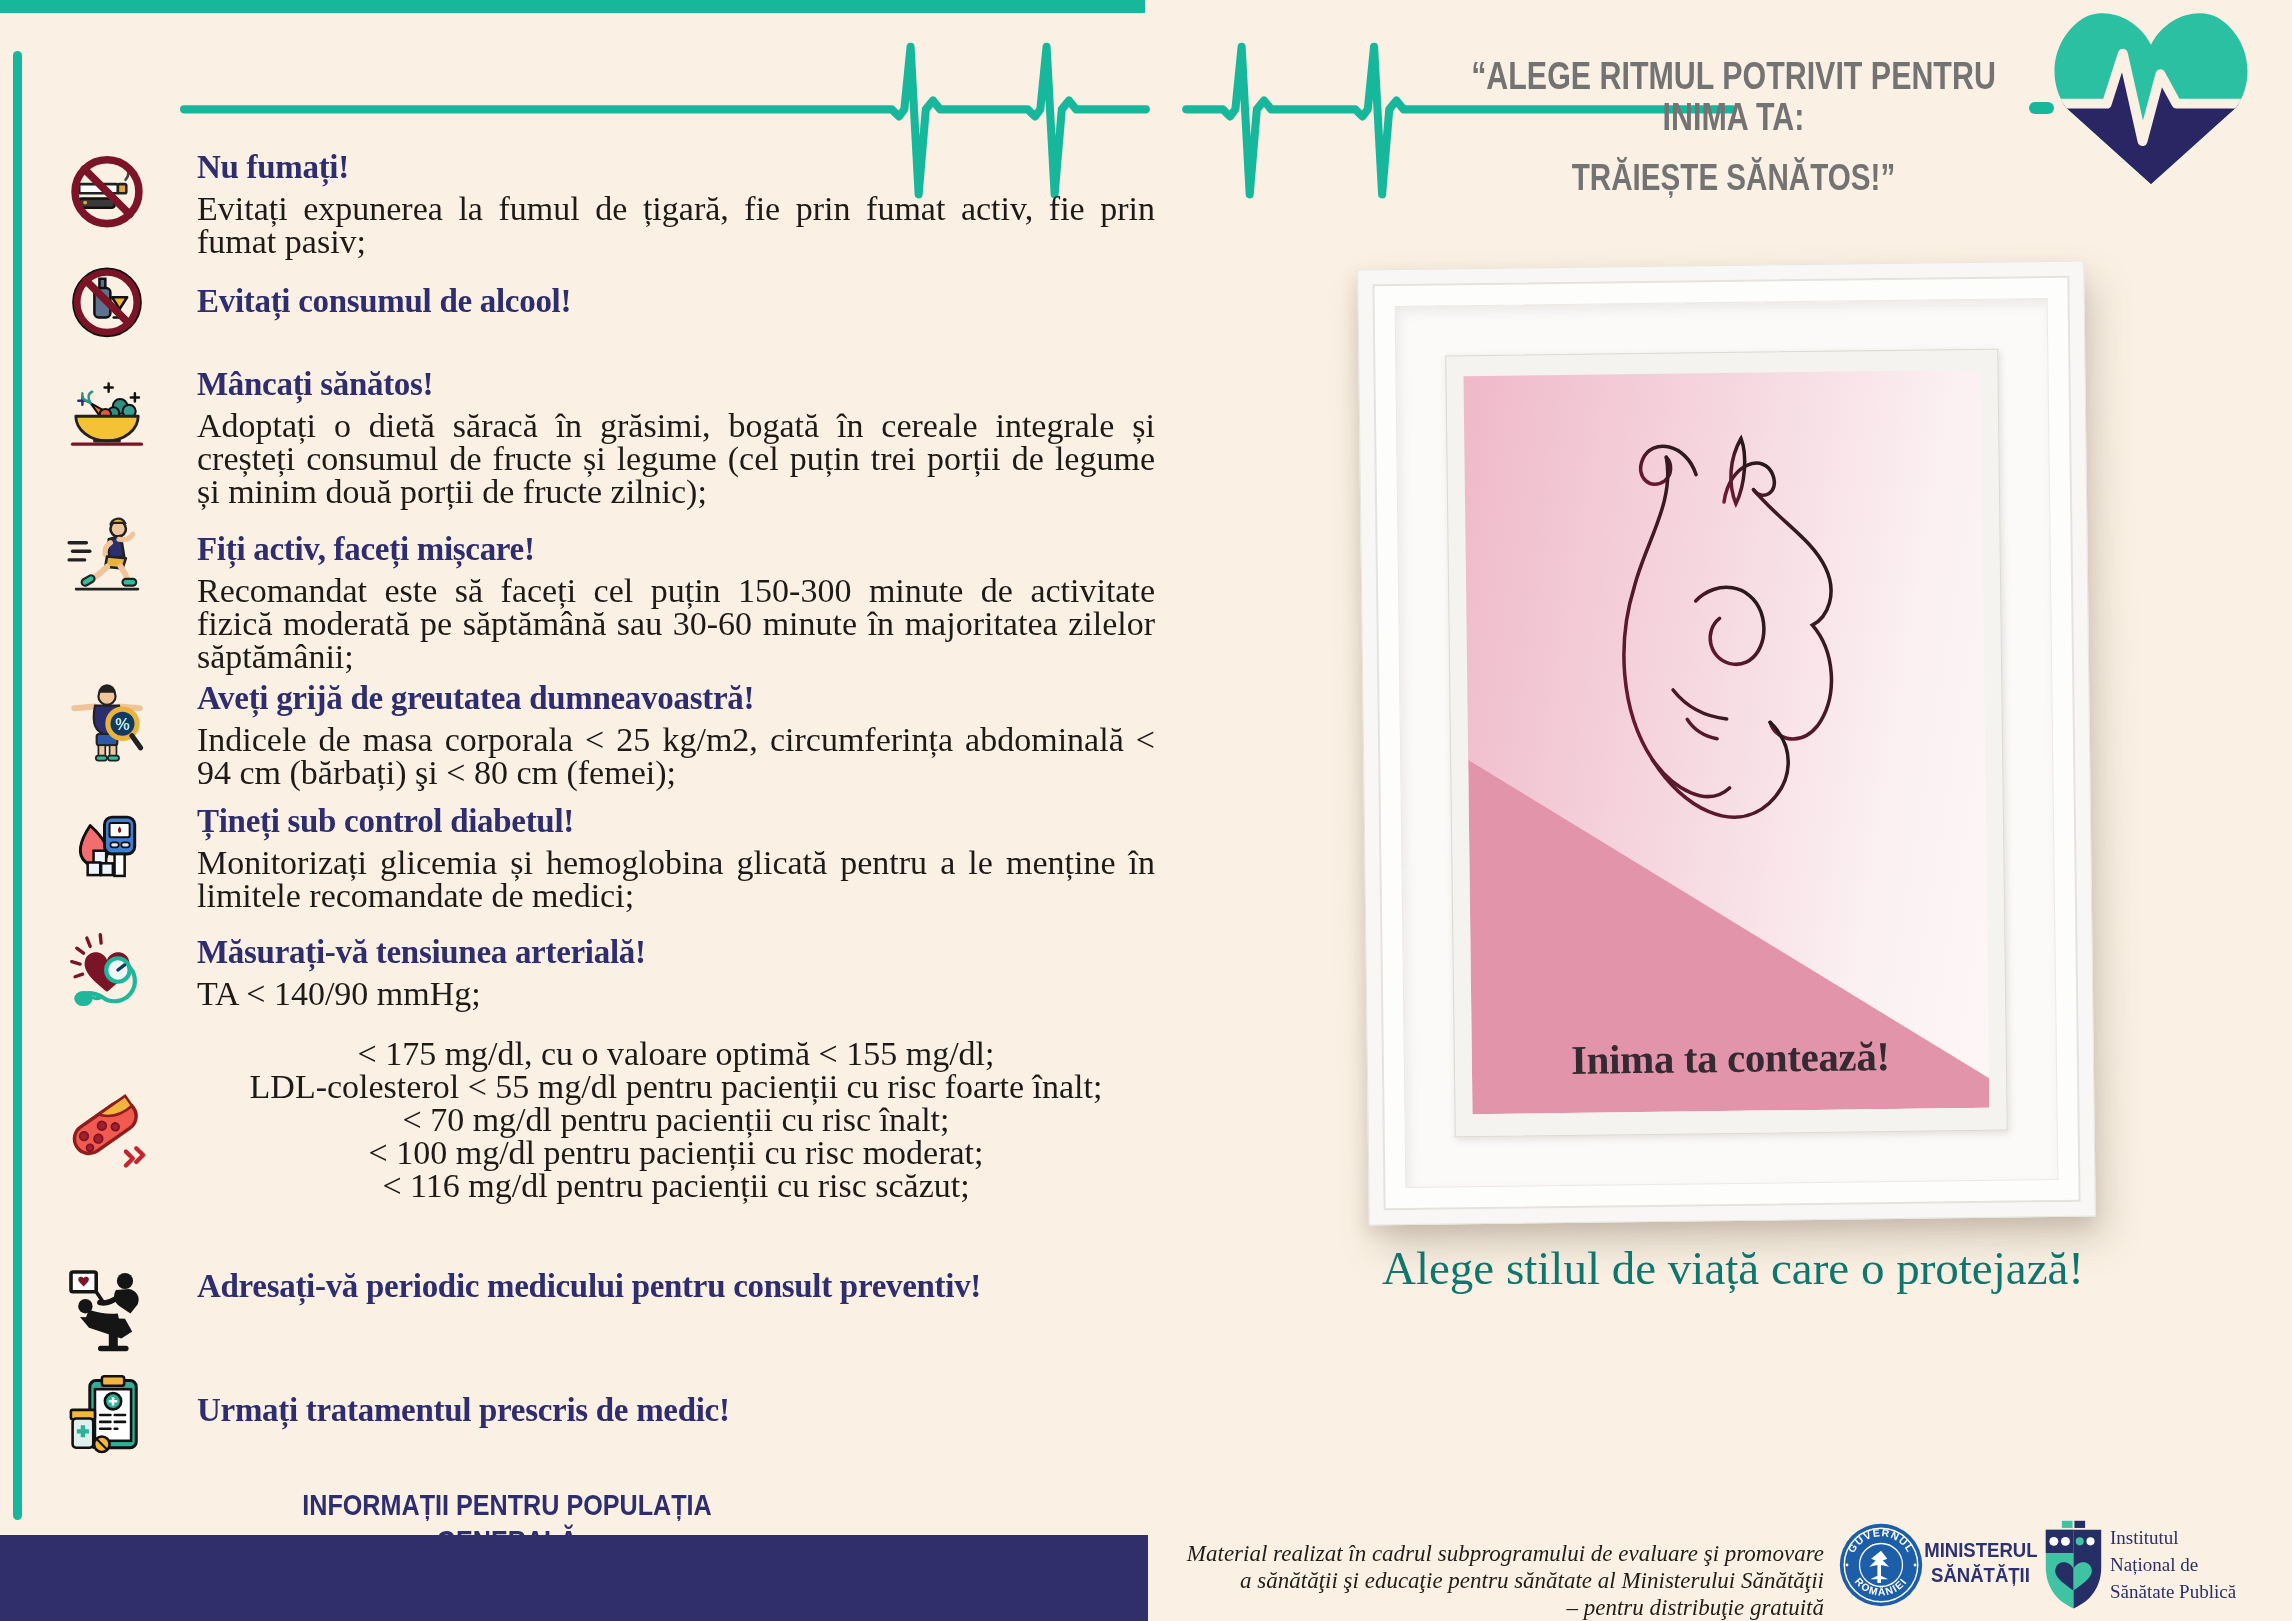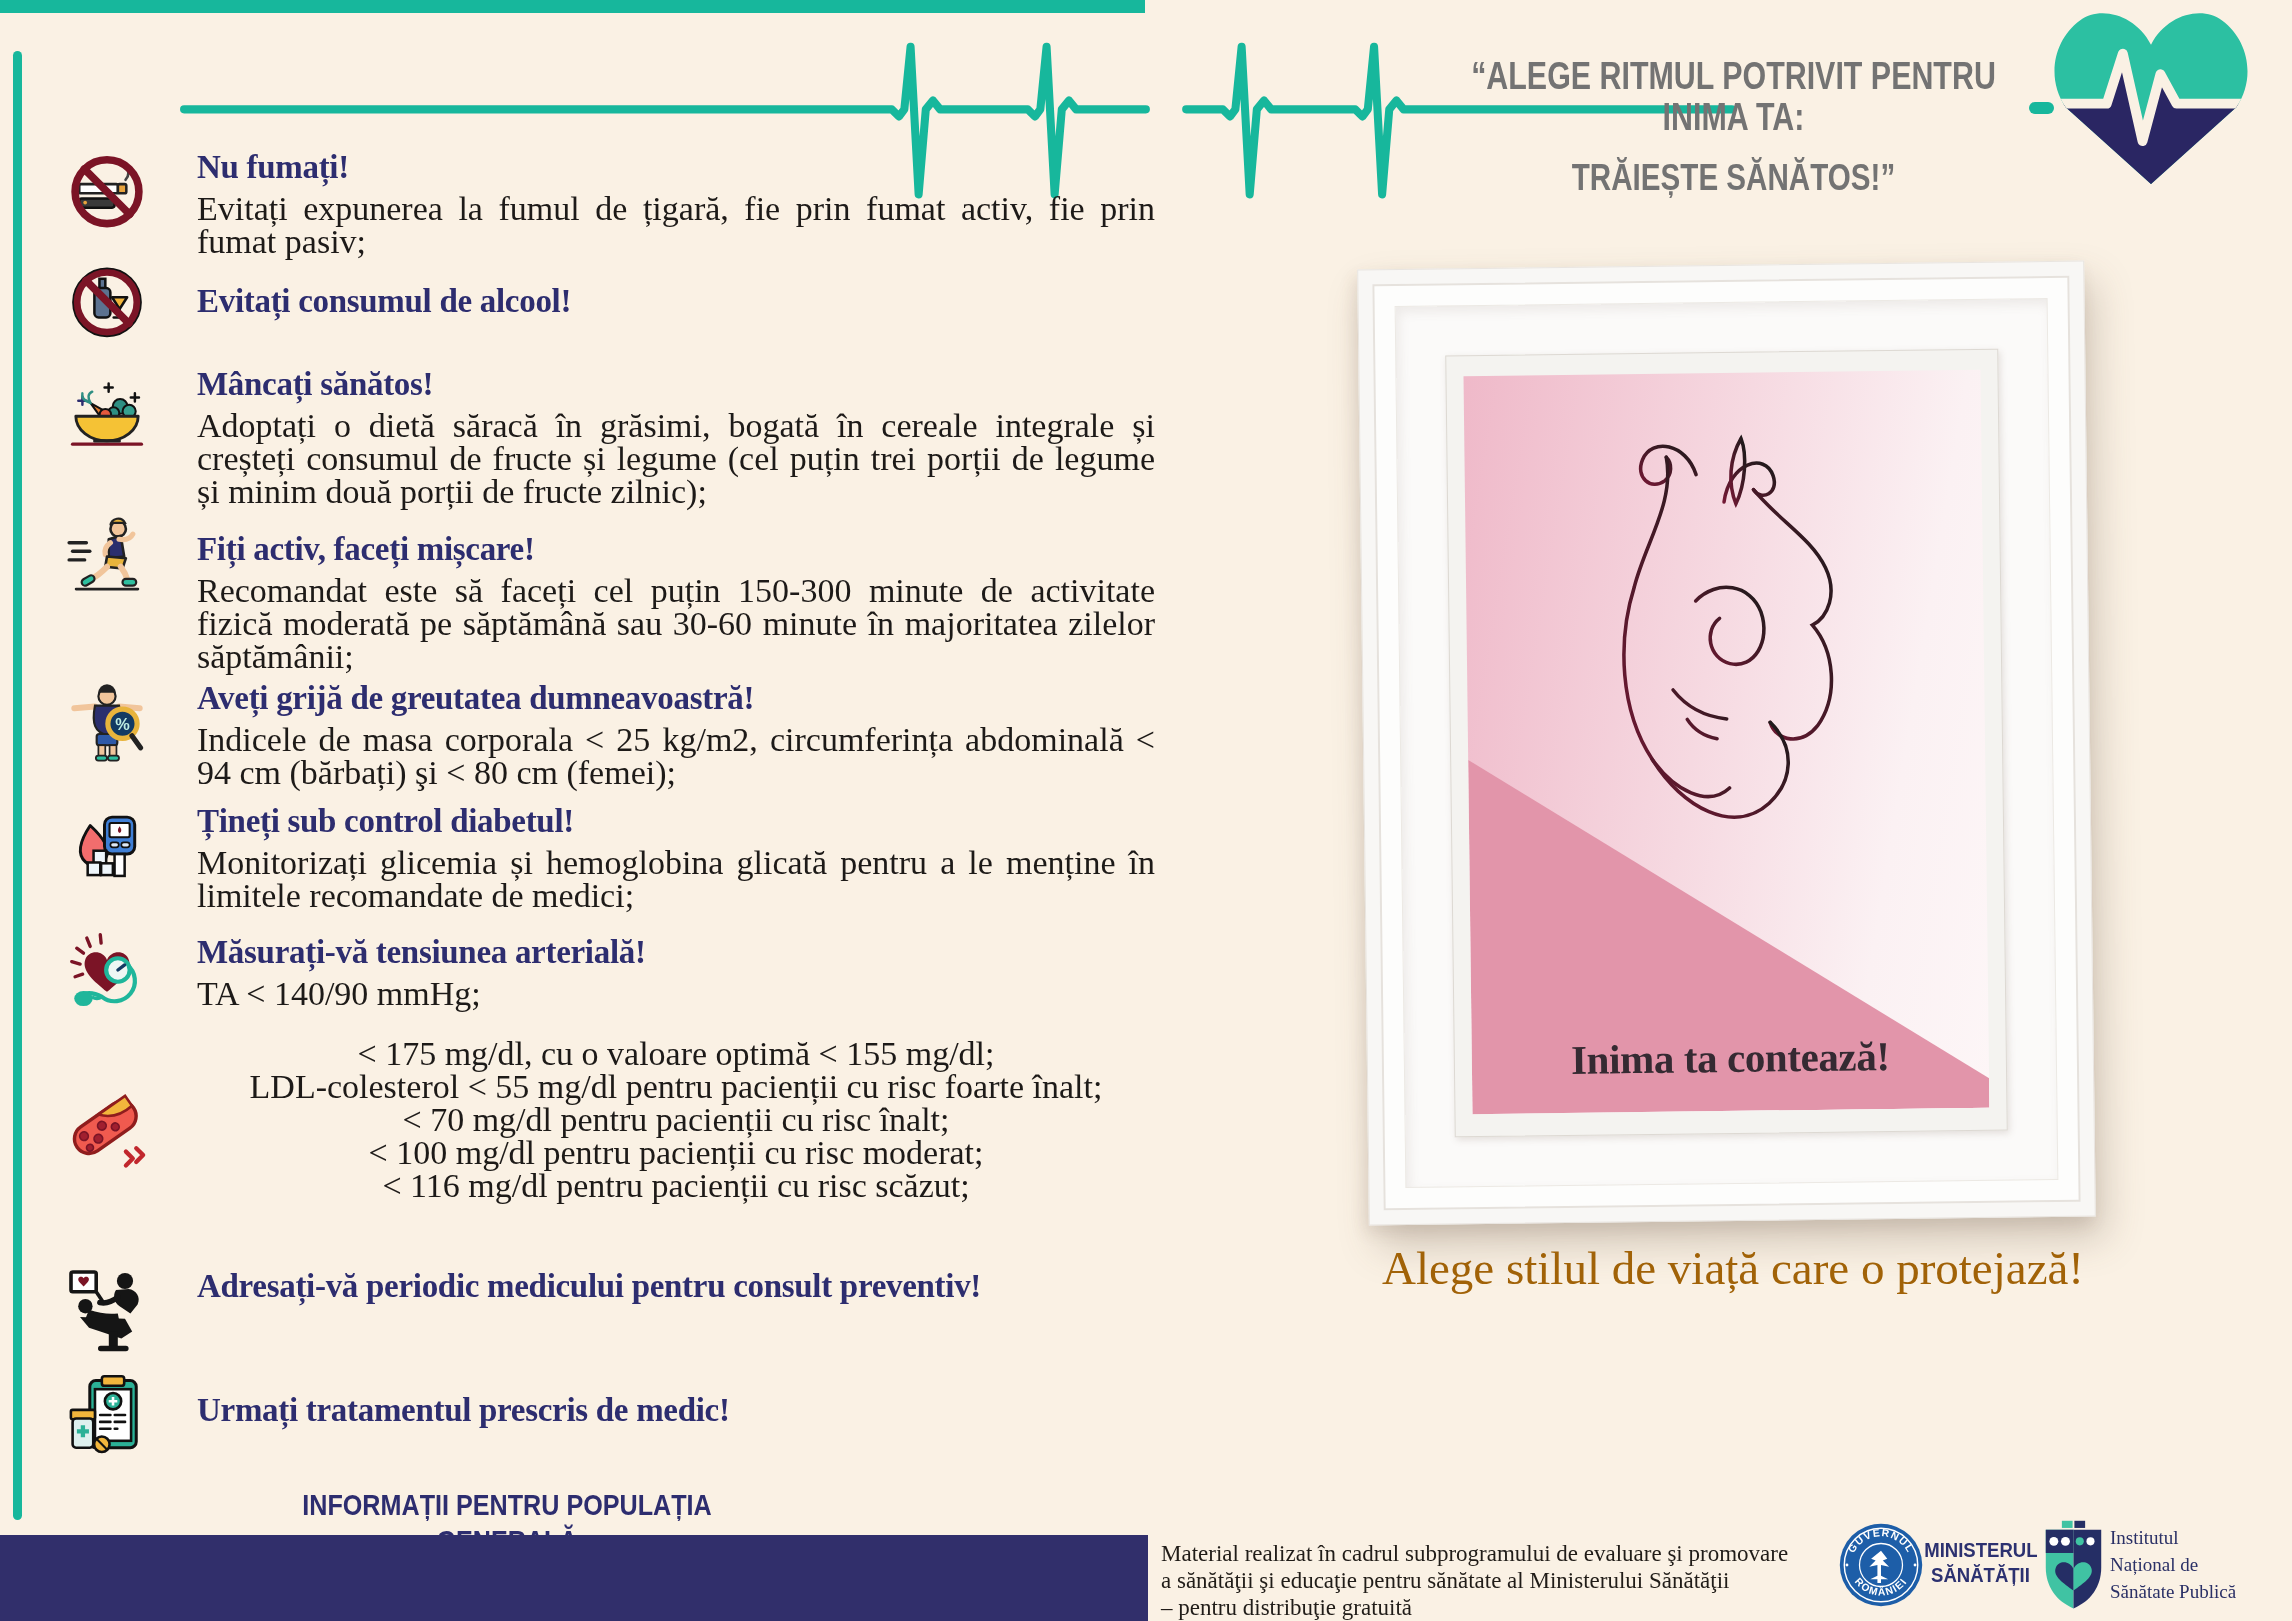--- a/index.html
+++ b/index.html
@@ -41,29 +41,29 @@
   .frame .f3 { position:absolute; inset:86px; border:1.8px solid #ddd9d3; background:#f4f3f0;
                box-shadow: 1.8px 2.7px 7.2px rgba(120,100,90,.18); }
   .art { position:absolute; left:104px; right:104px; top:107px; bottom:109px;
          background:linear-gradient(100deg, #efb9c9 0%, #f6d9e1 45%, #fbf1f3 78%, #fdf6f7 100%); overflow:hidden; }
   .art .triangle { position:absolute; inset:0; background:#e295aa;
          clip-path:polygon(0 52%, 100% 96%, 100% 100%, 0 100%); }
   .art .heartline { position:absolute; left:50%; top:16px; transform:translateX(-50%); }
   .art .caption { position:absolute; left:0; right:0; bottom:29px; text-align:center;
          font-weight:700; font-size:41px; color:#352a32; letter-spacing:-0.4px; }
   .tagline { position:absolute; left:1294px; top:1241px; width:878px; text-align:center;
-         font-size:47px; line-height:54px; color:#a16207; }
+         font-size:47px; line-height:54px; color:#0f766e; }
 
   
   .audience { position:absolute; left:256px; top:1487px; width:502px; text-align:center;
         font-family:"Liberation Sans", sans-serif; font-weight:700; font-size:29.6px; line-height:36px;
         color:#2d2d6f; transform:scaleX(0.85); transform-origin:50% 50%; }
   .navy-bar { position:absolute; left:0; top:1535px; width:1148px; height:86px; background:#312f6b; }
   .disclaimer { position:absolute; left:1161px; top:1540px; width:663px;
-        font-size:23px; line-height:27px; color:#201c18; white-space:pre-line; }
+        font-style:italic; font-size:23px; line-height:27px; color:#201c18; white-space:pre-line;text-align:right; }
   .gov-seal { position:absolute; left:1838px; top:1522px; }
   .ministry { position:absolute; left:1918px; top:1537px; width:125px; text-align:center;
         font-family:"Liberation Sans", sans-serif; font-weight:700; font-size:20.6px; line-height:25px;
         color:#2c3170; transform:scaleX(0.9); }
   .insp-logo { position:absolute; left:2042px; top:1519px; }
   .insp-text { position:absolute; left:2110px; top:1524px; font-size:19px; line-height:27px; color:#2a3066; }
 </style>
 </head>
 <body>
 

